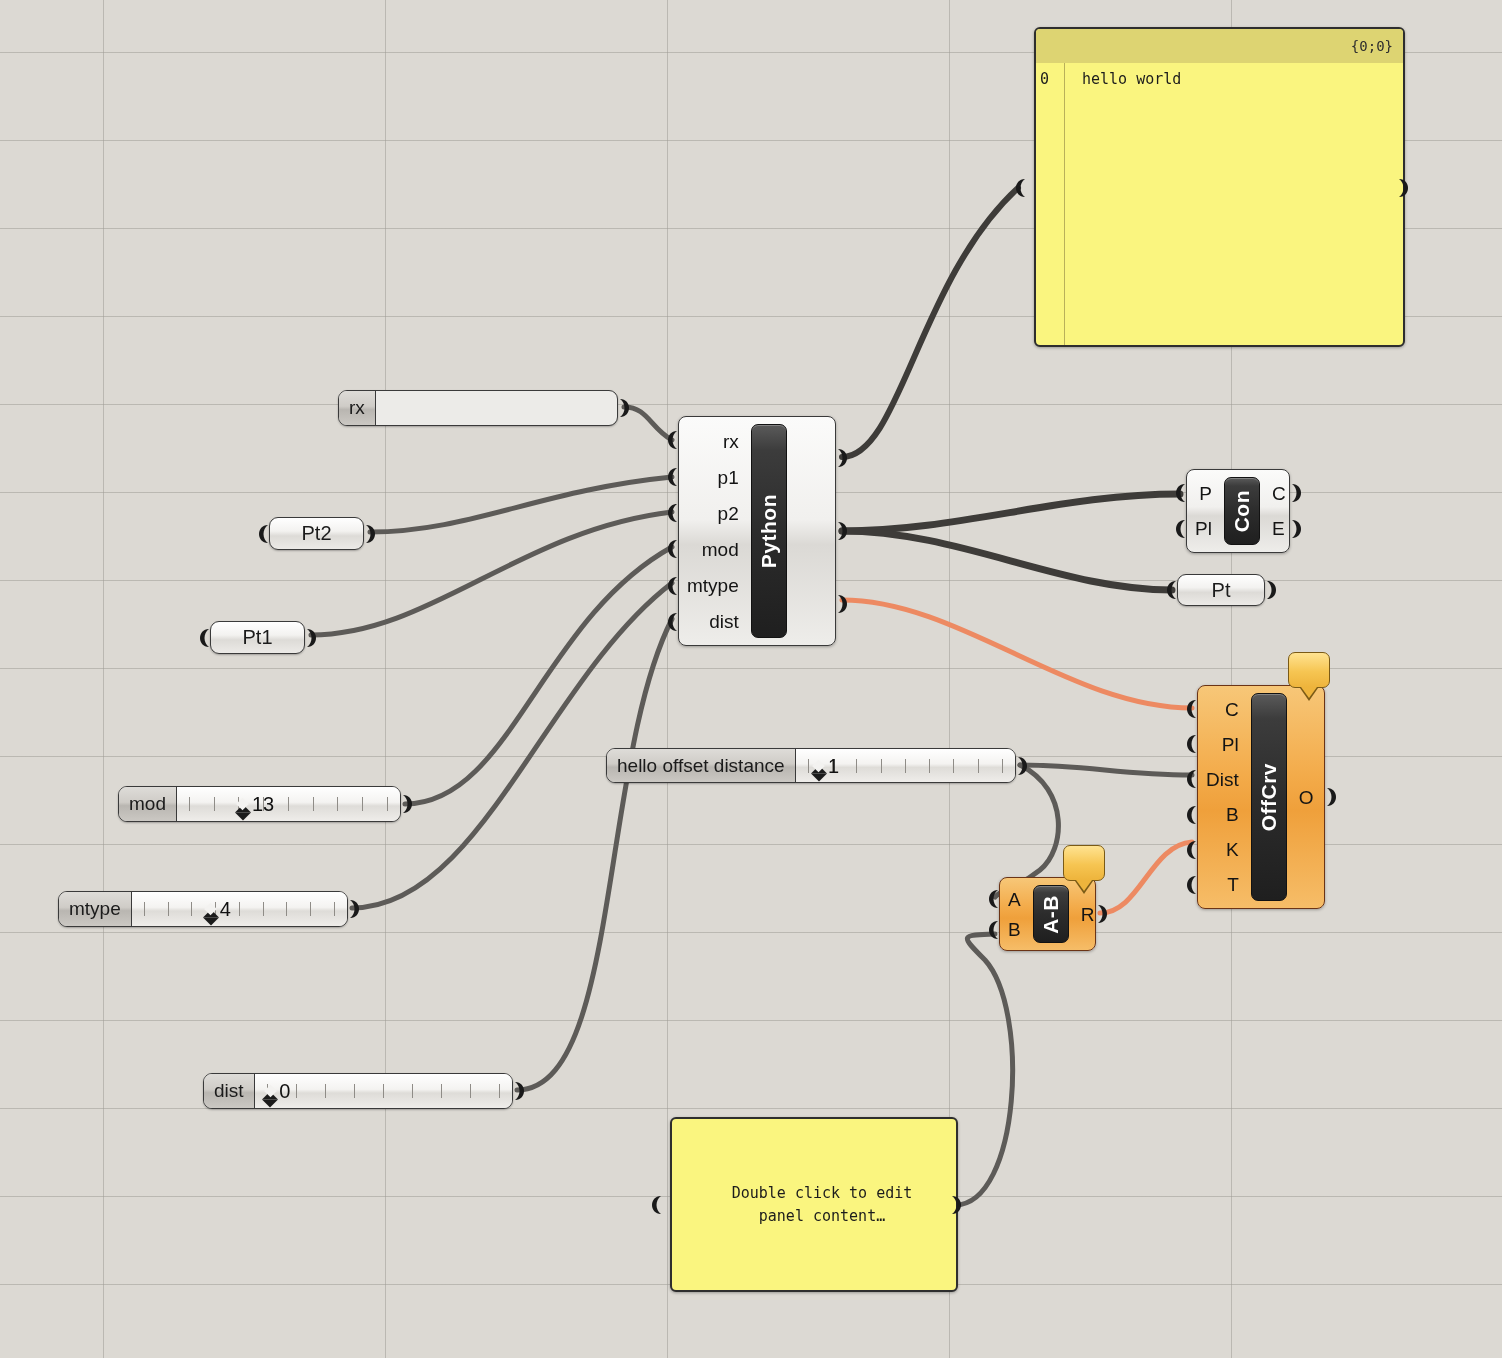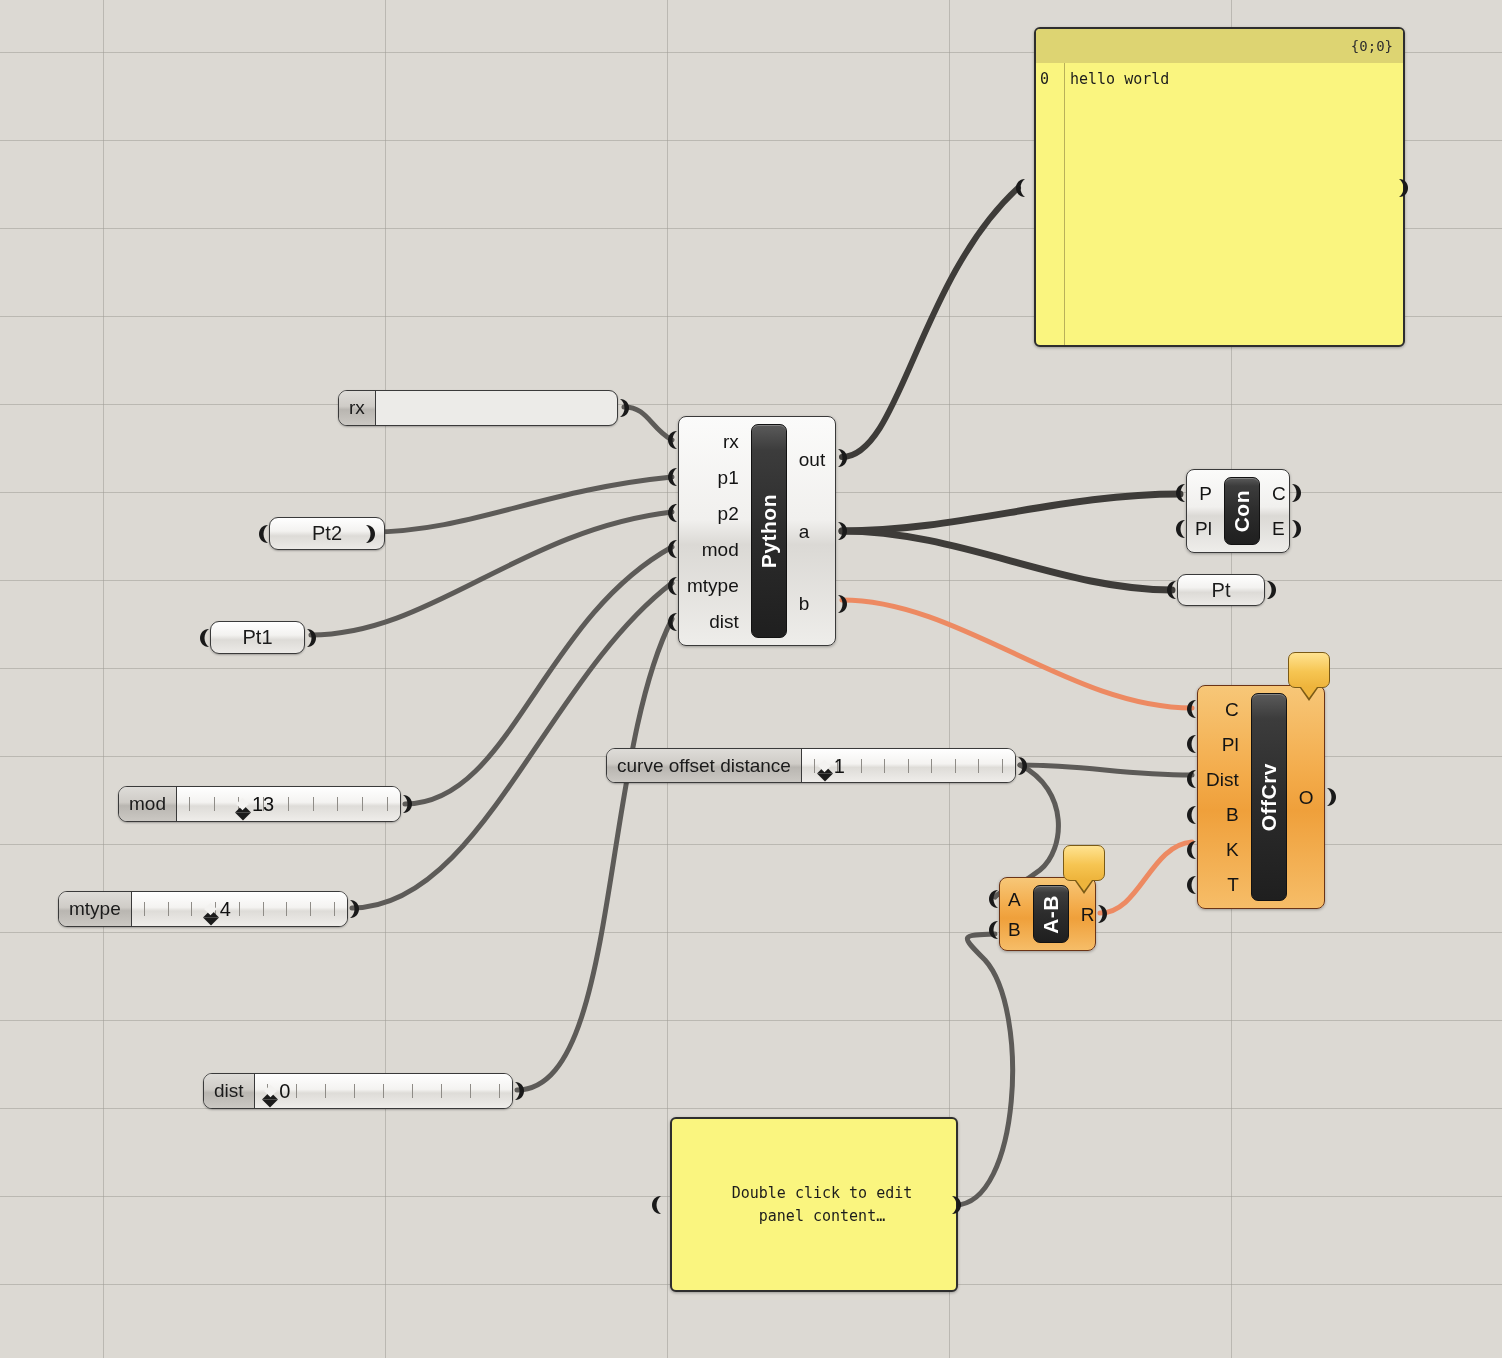--- a/index.html
+++ b/index.html
@@ -216,21 +216,21 @@
     align-items: flex-start;
     line-height: 1.35;
   }
   .panel .p-idx {
     width: 28px;
     text-align: left;
     padding-left: 4px;
     box-sizing: border-box;
     color: #1c1c1c;
   }
-  .panel .p-txt { padding-left: 6px; }
+  .panel .p-txt { padding-left: 18px; }
   .panel.centered .p-body {
     display: flex;
     align-items: center;
     justify-content: center;
     height: 100%;
     text-align: center;
     padding: 0 18px;
     box-sizing: border-box;
     font-size: 15px;
     line-height: 1.5;
@@ -456,21 +456,21 @@
           </div>
         </div>
       </div>
       <div class="nub" style="left: 513px; top: 1080px;">
         <svg width="16" height="22">
           <path d="M 2 2 C 14 2, 14 20, 2 20 C 8 16, 8 6, 2 2 Z" fill="#1a1a1a"></path>
         </svg>
       </div>
       <div class="node" style="left: 606px; top: 748px; width: 410px; height: 35px;">
         <div class="slider" style="width: 100%; height: 100%;">
-          <div class="sl-name">curve offset distance</div>
+          <div class="sl-name">hello offset distance</div>
           <div class="sl-track">
             <div class="sl-ticks">
               <i></i>
               <i></i>
               <i></i>
               <i></i>
               <i></i>
               <i></i>
               <i></i>
               <i></i>
@@ -481,21 +481,21 @@
               <span>1</span>
             </div>
           </div>
         </div>
       </div>
       <div class="nub" style="left: 1016px; top: 754.5px;">
         <svg width="16" height="22">
           <path d="M 2 2 C 14 2, 14 20, 2 20 C 8 16, 8 6, 2 2 Z" fill="#1a1a1a"></path>
         </svg>
       </div>
-      <div class="node" style="left: 269px; top: 517px; width: 116px; height: 33px;">
+      <div class="node" style="left: 269px; top: 517px; width: 95px; height: 33px;">
         <div class="param" style="width: 100%; height: 100%;">
           <span>Pt2</span>
         </div>
       </div>
       <div class="nub" style="left: 254px; top: 522.5px;">
         <svg width="16" height="22">
           <path d="M 14 2 C 2 2, 2 20, 14 20 C 8 16, 8 6, 14 2 Z" fill="#1a1a1a"></path>
         </svg>
       </div>
       <div class="nub" style="left: 364px; top: 522.5px;">
@@ -539,25 +539,20 @@
             <div class="port">rx</div>
             <div class="port">p1</div>
             <div class="port">p2</div>
             <div class="port">mod</div>
             <div class="port">mtype</div>
             <div class="port">dist</div>
           </div>
           <div class="spine">
             <span>Python</span>
           </div>
-          <div class="ports out">
-            <div class="port">out</div>
-            <div class="port">a</div>
-            <div class="port">b</div>
-          </div>
         </div>
       </div>
       <div class="nub" style="left: 663px; top: 429.167px;">
         <svg width="16" height="22">
           <path d="M 14 2 C 2 2, 2 20, 14 20 C 8 16, 8 6, 14 2 Z" fill="#1a1a1a"></path>
         </svg>
       </div>
       <div class="nub" style="left: 663px; top: 465.5px;">
         <svg width="16" height="22">
           <path d="M 14 2 C 2 2, 2 20, 14 20 C 8 16, 8 6, 14 2 Z" fill="#1a1a1a"></path>

